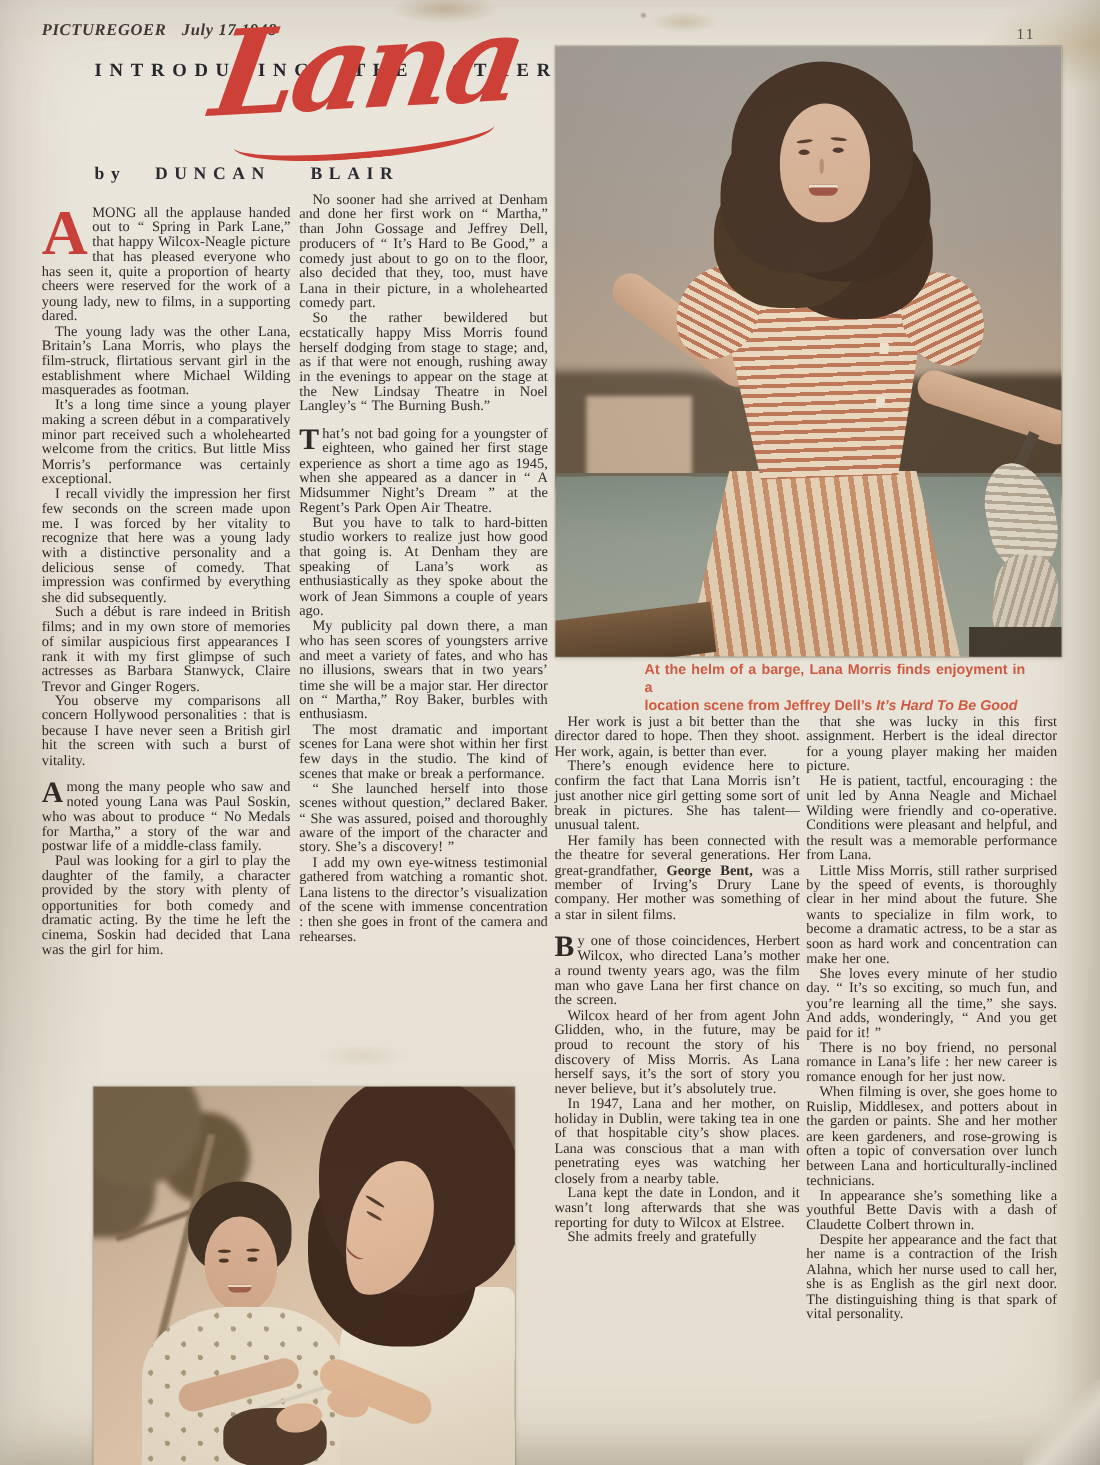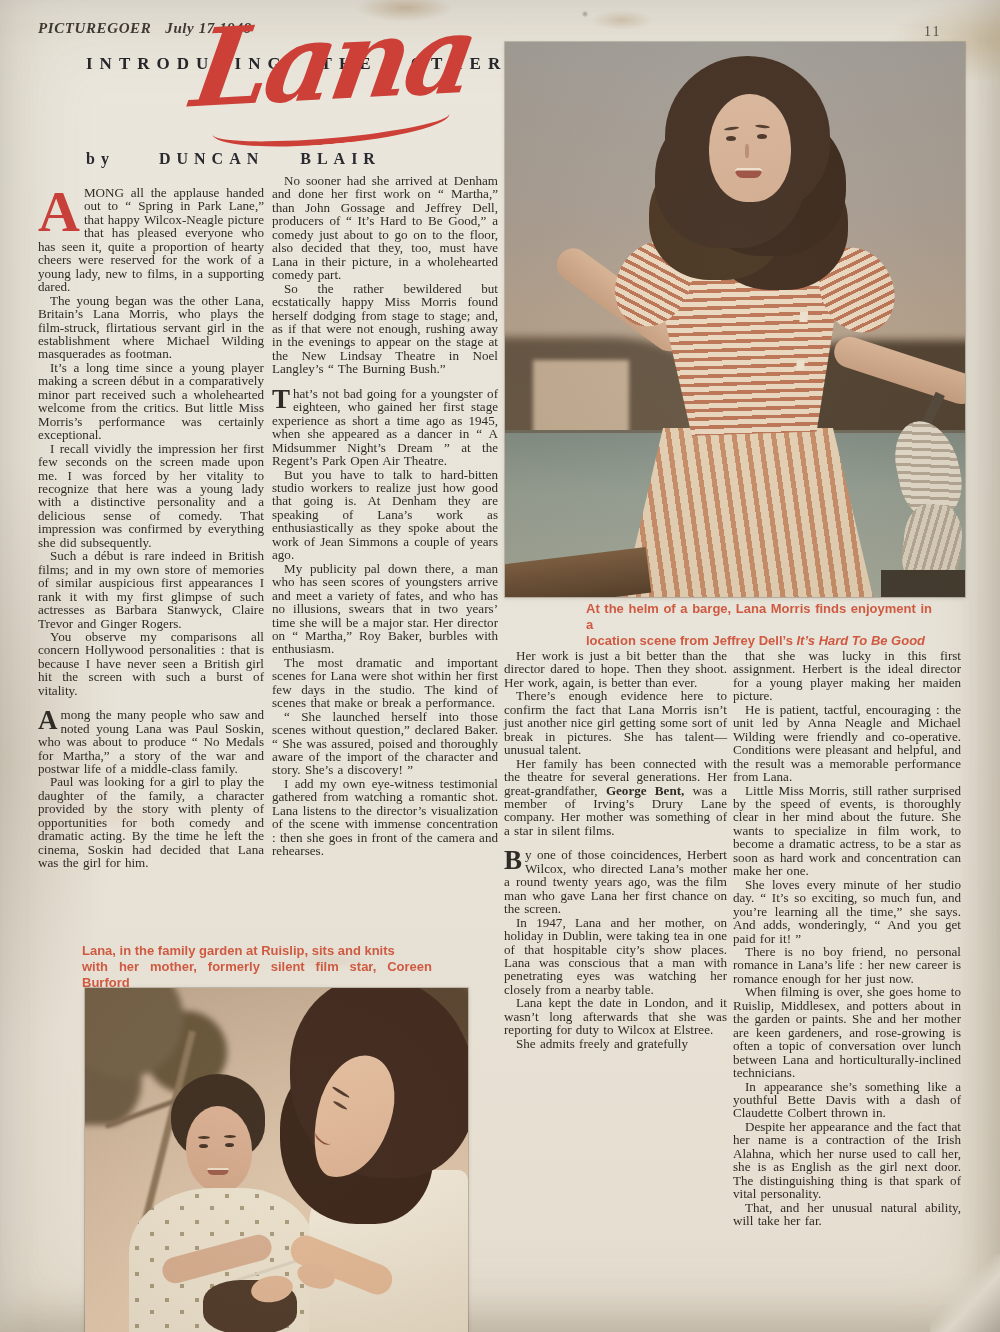--- a/index.html
+++ b/index.html
@@ -28,21 +28,21 @@
   
   .masthead{position:absolute;left:38px;top:20px;font-style:italic;font-weight:bold;font-size:15px;color:#3e3933;letter-spacing:.6px;text-align:center;}
   .masthead .date{margin-left:14px;}
   .pagenum{position:absolute;left:924px;top:24px;font-size:14px;color:#55504a;letter-spacing:2px;}
   .kicker{position:absolute;left:86px;top:54px;font-weight:bold;font-size:17px;letter-spacing:7px;word-spacing:22px;color:#26262b;}
   .title-script{position:absolute;left:196px;top:2px;font-family:"DejaVu Serif",serif;font-style:italic;font-weight:bold;
     font-size:108px;line-height:1.1;color:#cd4037;transform:skewX(-12deg) rotate(-3deg);letter-spacing:-5px;z-index:3;}
   .swash{position:absolute;left:212px;top:104px;width:238px;height:34px;border-bottom:6px solid #cd4037;border-radius:50%;
     transform:rotate(-5deg);z-index:2;}
   .byline{position:absolute;left:86px;top:150px;font-weight:bold;font-size:16px;letter-spacing:6px;color:#2a2a30;}
-  .byline .name{margin-left:44px;word-spacing:26px;font-family:Liberation Serif, serif;}
+  .byline .name{margin-left:26px;word-spacing:26px;font-family:Liberation Serif, serif;}
   
   .col{position:absolute;font-size:13.1px;line-height:13.45px;text-align:justify;color:#2f2b26;word-spacing:1px;}
   .col1{left:38px;top:186px;width:226px;}
   .col2{left:272px;top:174px;width:226px;}
   .col3{left:504px;top:649px;width:223px;}
   .col4{left:733px;top:649px;width:228px;}
   .para{margin:0;text-indent:12px;}
   .nodent{text-indent:0;}
   .gap{margin-top:11px;}
   .dc{float:left;font-weight:bold;font-family:"Liberation Serif",serif;}
@@ -161,21 +161,21 @@
 
   <div class="kicker">INTRODUCING THE OTHER</div>
   <div class="title-script">Lana</div>
   <div class="swash"></div>
   <div class="byline">
     <span>by</span><span class="name">DUNCAN BLAIR</span>
   </div>
 
   <div class="col col1">
     <p class="para nodent"><span class="dc dc4">A</span><span>MONG all the applause handed out to “ Spring in Park Lane,” that happy Wilcox-Neagle picture that has pleased everyone who has seen it, quite a proportion of hearty cheers were reserved for the work of a young lady, new to films, in a supporting dared.</span></p>
-    <p class="para"><span>The young began was the other Lana, Britain’s Lana Morris, who plays the film-struck, flirtatious servant girl in the establishment where Michael Wilding masquerades as footman.</span></p>
+    <p class="para"><span>The young lady was the other Lana, Britain’s Lana Morris, who plays the film-struck, flirtatious servant girl in the establishment where Michael Wilding masquerades as footman.</span></p>
     <p class="para"><span>It’s a long time since a young player making a screen début in a comparatively minor part received such a wholehearted welcome from the critics. But little Miss Morris’s performance was certainly exceptional.</span></p>
     <p class="para"><span>I recall vividly the impression her first few seconds on the screen made upon me. I was forced by her vitality to recognize that here was a young lady with a distinctive personality and a delicious sense of comedy. That impression was confirmed by everything she did subsequently.</span></p>
     <p class="para"><span>Such a début is rare indeed in British films; and in my own store of memories of similar auspicious first appearances I rank it with my first glimpse of such actresses as Barbara Stanwyck, Claire Trevor and Ginger Rogers.</span></p>
     <p class="para"><span>You observe my comparisons all concern Hollywood personalities : that is because I have never seen a British girl hit the screen with such a burst of vitality.</span></p>
     <p class="para nodent gap"><span class="dc dc2">A</span><span>mong the many people who saw and noted young Lana was Paul Soskin, who was about to produce “ No Medals for Martha,” a story of the war and postwar life of a middle-class family.</span></p>
     <p class="para"><span>Paul was looking for a girl to play the daughter of the family, a character provided by the story with plenty of opportunities for both comedy and dramatic acting. By the time he left the cinema, Soskin had decided that Lana was the girl for him.</span></p>
   </div>
 
   <div class="col col2">
     <p class="para"><span>No sooner had she arrived at Denham and done her first work on “ Martha,” than John Gossage and Jeffrey Dell, producers of “ It’s Hard to Be Good,” a comedy just about to go on to the floor, also decided that they, too, must have Lana in their picture, in a wholehearted comedy part.</span></p>
@@ -186,35 +186,35 @@
     <p class="para"><span>The most dramatic and important scenes for Lana were shot within her first few days in the studio. The kind of scenes that make or break a performance.</span></p>
     <p class="para"><span>“ She launched herself into those scenes without question,” declared Baker. “ She was assured, poised and thoroughly aware of the import of the character and story. She’s a discovery! ”</span></p>
     <p class="para"><span>I add my own eye-witness testimonial gathered from watching a romantic shot. Lana listens to the director’s visualization of the scene with immense concentration : then she goes in front of the camera and rehearses.</span></p>
   </div>
 
   <div class="col col3">
     <p class="para"><span>Her work is just a bit better than the director dared to hope. Then they shoot. Her work, again, is better than ever.</span></p>
     <p class="para"><span>There’s enough evidence here to confirm the fact that Lana Morris isn’t just another nice girl getting some sort of break in pictures. She has talent—unusual talent.</span></p>
     <p class="para"><span>Her family has been connected with the theatre for several generations. Her great-grandfather, </span><b class="bold-name">George Bent,</b><span> was a member of Irving’s Drury Lane company. Her mother was something of a star in silent films.</span></p>
     <p class="para nodent gap"><span class="dc dc2">B</span><span>y one of those coincidences, Herbert Wilcox, who directed Lana’s mother a round twenty years ago, was the film man who gave Lana her first chance on the screen.</span></p>
+    <p class="para"><span>Wilcox heard of her from agent John Glidden, who, in the future, may be proud to recount the story of his discovery of Miss Morris. As Lana herself says, it’s the sort of story you never believe, but it’s absolutely true.</span></p>
     <p class="para"><span>In 1947, Lana and her mother, on holiday in Dublin, were taking tea in one of that hospitable city’s show places. Lana was conscious that a man with penetrating eyes was watching her closely from a nearby table.</span></p>
     <p class="para"><span>Lana kept the date in London, and it wasn’t long afterwards that she was reporting for duty to Wilcox at Elstree.</span></p>
     <p class="para"><span>She admits freely and gratefully</span></p>
   </div>
 
   <div class="col col4">
     <p class="para"><span>that she was lucky in this first assignment. Herbert is the ideal director for a young player making her maiden picture.</span></p>
     <p class="para"><span>He is patient, tactful, encouraging : the unit led by Anna Neagle and Michael Wilding were friendly and co-operative. Conditions were pleasant and helpful, and the result was a memorable performance from Lana.</span></p>
     <p class="para"><span>Little Miss Morris, still rather surprised by the speed of events, is thoroughly clear in her mind about the future. She wants to specialize in film work, to become a dramatic actress, to be a star as soon as hard work and concentration can make her one.</span></p>
     <p class="para"><span>She loves every minute of her studio day. “ It’s so exciting, so much fun, and you’re learning all the time,” she says. And adds, wonderingly, “ And you get paid for it! ”</span></p>
     <p class="para"><span>There is no boy friend, no personal romance in Lana’s life : her new career is romance enough for her just now.</span></p>
     <p class="para"><span>When filming is over, she goes home to Ruislip, Middlesex, and potters about in the garden or paints. She and her mother are keen gardeners, and rose-growing is often a topic of conversation over lunch between Lana and horticulturally-inclined technicians.</span></p>
     <p class="para"><span>In appearance she’s something like a youthful Bette Davis with a dash of Claudette Colbert thrown in.</span></p>
     <p class="para"><span>Despite her appearance and the fact that her name is a contraction of the Irish Alahna, which her nurse used to call her, she is as English as the girl next door. The distinguishing thing is that spark of vital personality.</span></p>
-    <p class="para"><span>That, and her unusual natural ability, will take her far.</span></p>
   </div>
 
   <div class="photo photo-barge">
     <div class="pb-bank-left"></div>
     <div class="pb-building"></div>
     <div class="pb-bank-right"></div>
     <div class="pb-water"></div>
     <div class="pb-arm pb-arm-left"></div>
     <div class="pb-arm pb-arm-right"></div>
     <div class="pb-skirt"></div>
@@ -239,24 +239,20 @@
     <div class="pb-base"></div>
     <div class="pb-rail"></div>
     <div class="pb-tone"></div>
   </div>
 
   <div class="caption cap-barge">
     <span>At the helm of a barge, Lana Morris finds enjoyment in a</span><br>
     <span>location scene from Jeffrey Dell’s </span><span class="cap-italic">It’s Hard To Be Good</span>
   </div>
 
-  <div class="caption cap-garden">
-    <span>Lana, in the family garden at Ruislip, sits and knits</span><br>
-    <span>with her mother, formerly silent film star, Coreen Burford</span>
-  </div>
 
   <div class="photo photo-garden">
     <div class="pg-foliage-tl"></div>
     <div class="pg-trunk"></div>
     <div class="pg-branch"></div>
     <div class="pg-foliage-tr"></div>
     <div class="pg-table"></div>
     <div class="pg-mother-hair"></div>
     <div class="pg-mother-face">
       <div class="pg-m-brow pg-m-brow-l"></div>

